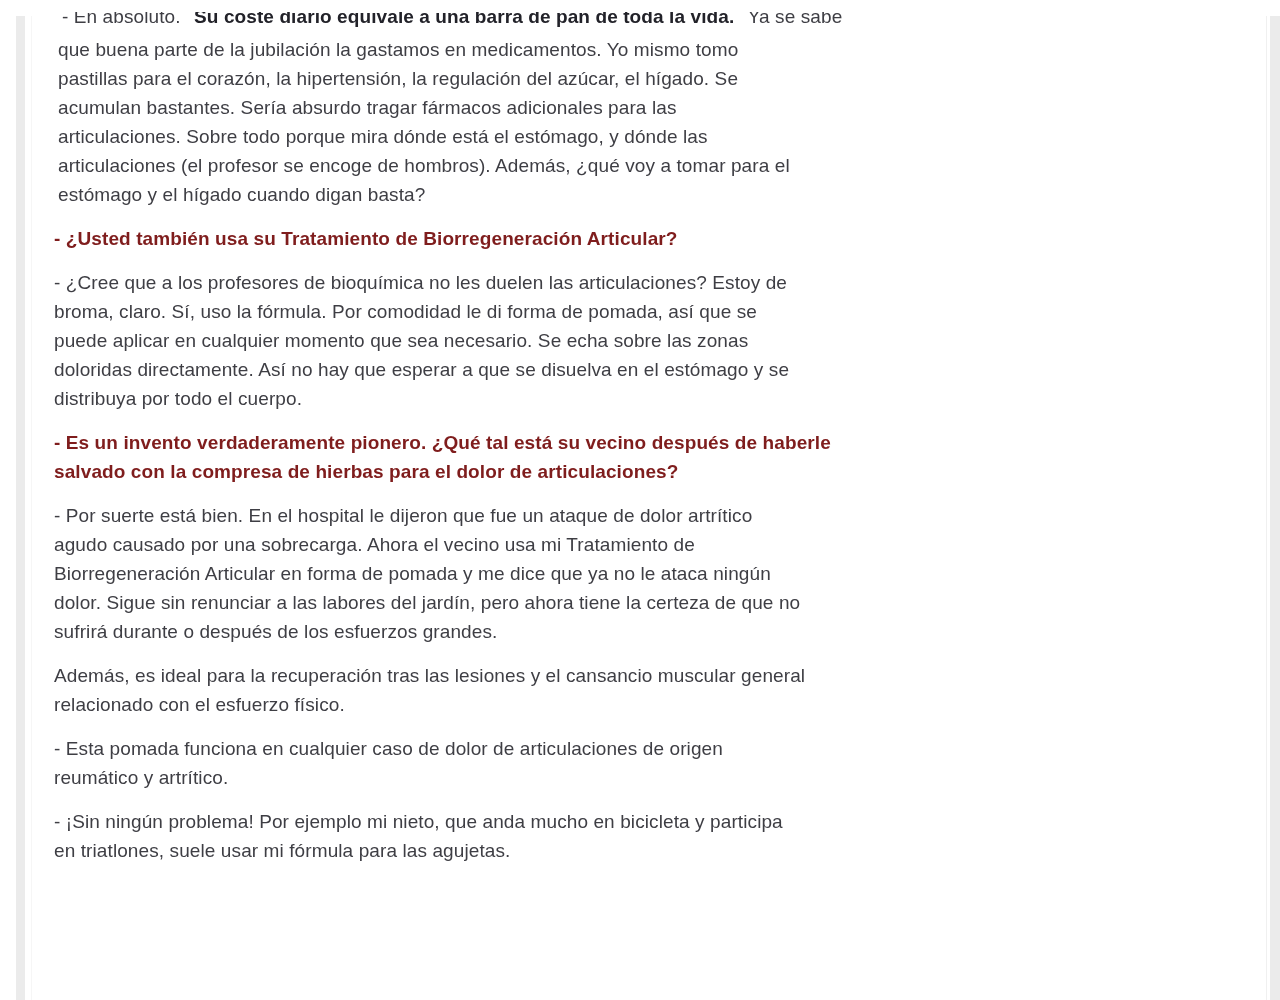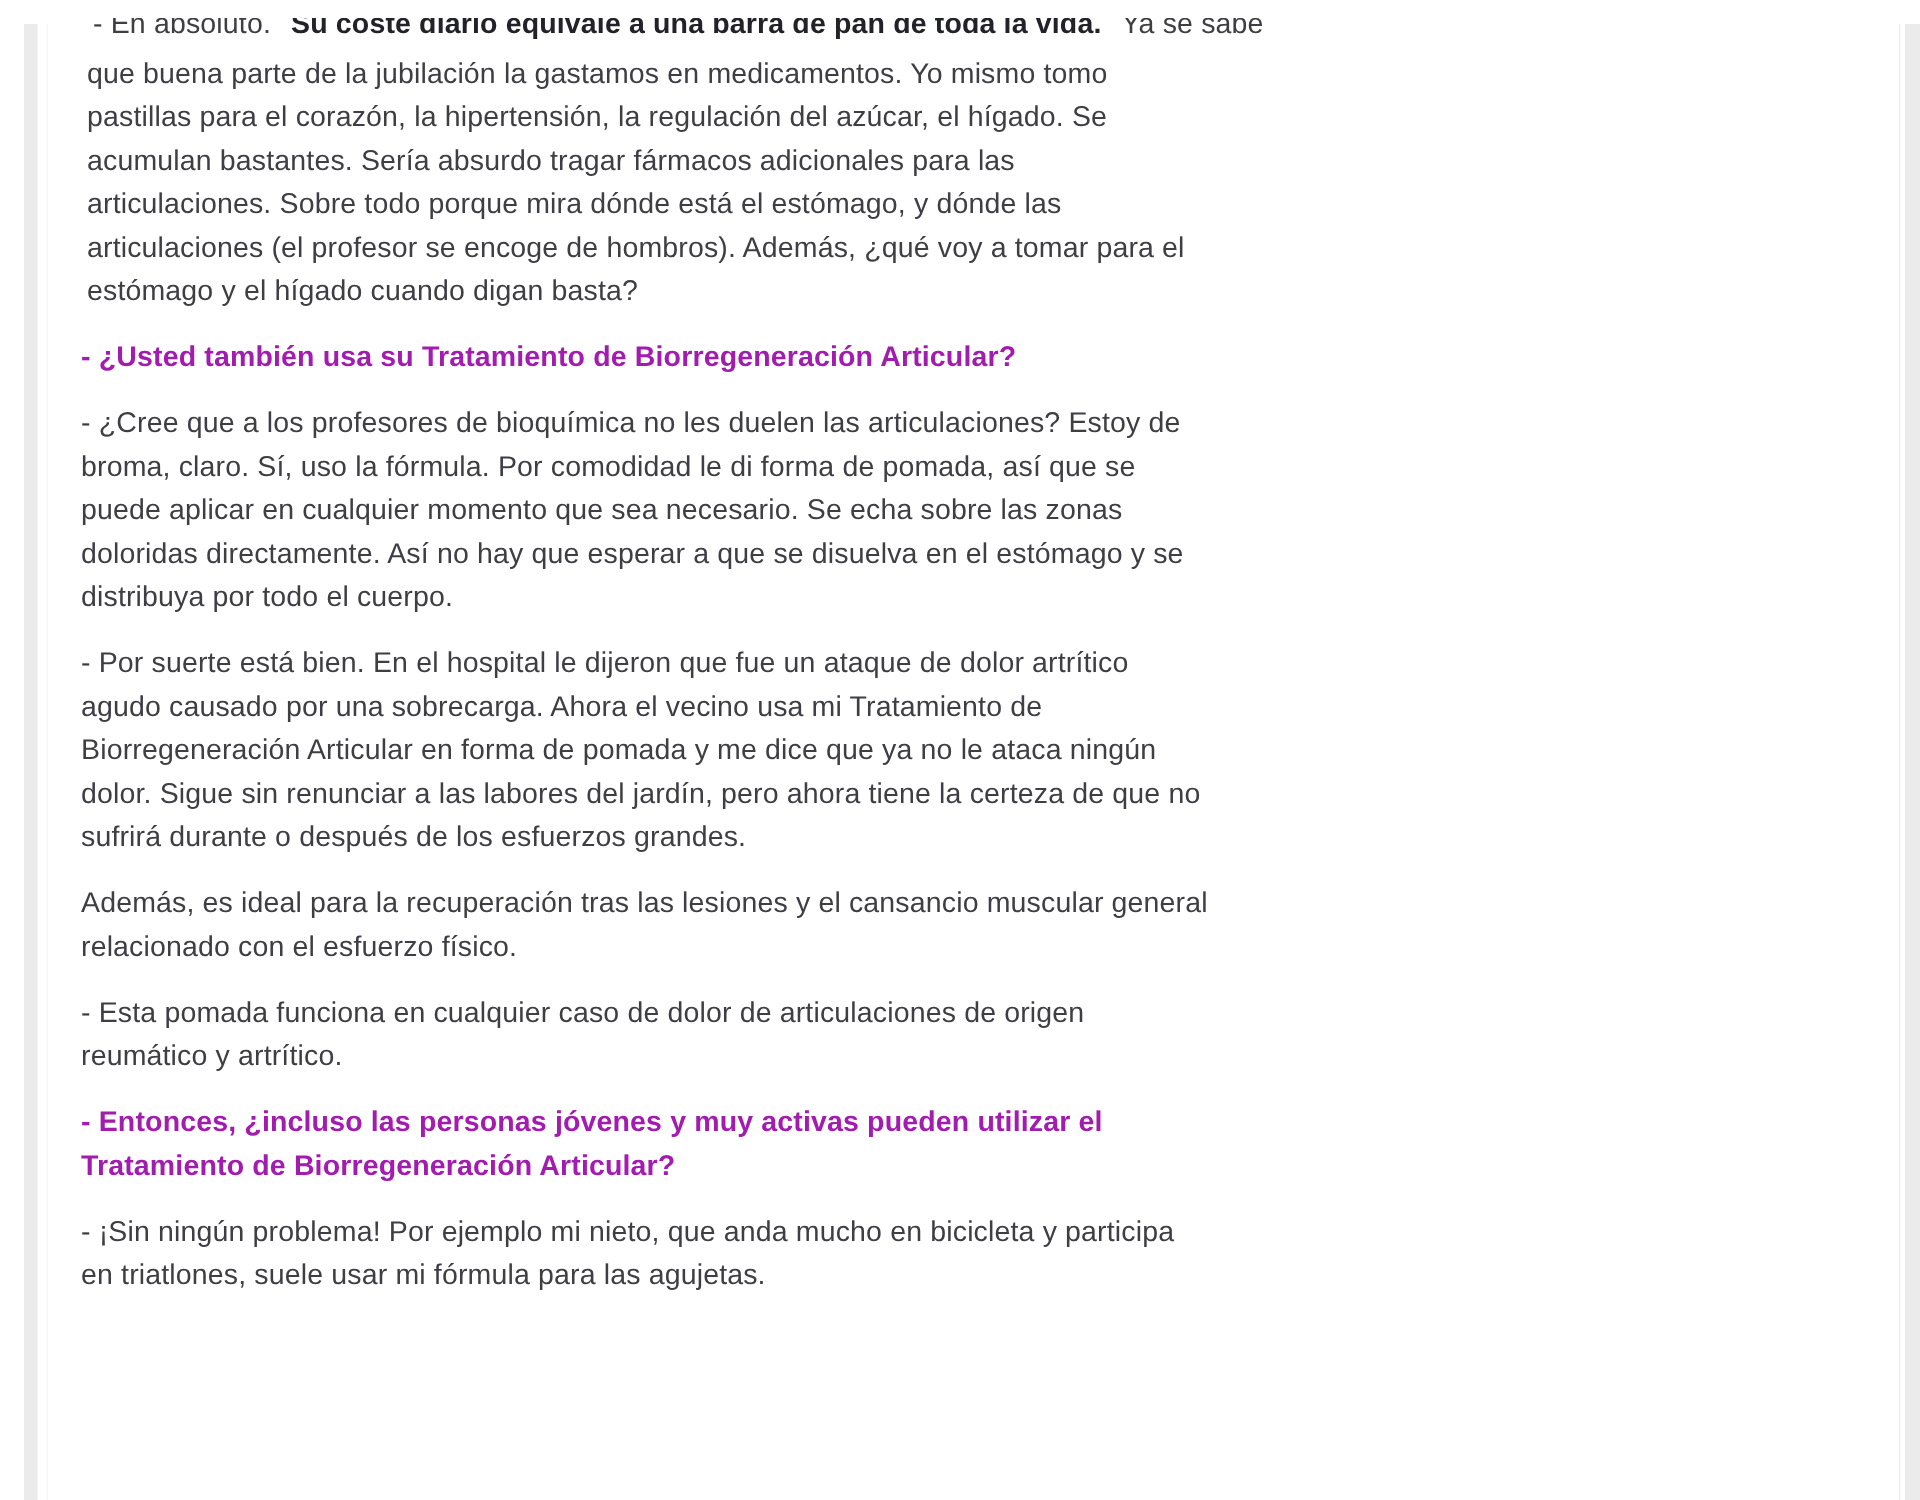--- a/index.html
+++ b/index.html
@@ -28,21 +28,21 @@
   .article {
     position: absolute; left: 38px; top: 0; width: 860px;
     font-size: 19px; line-height: 29px; color: #3e3e44;
     letter-spacing: 0.1px;
   }
   .article p { margin: 15px 0; }
   .article .p-first { margin-top: -18px; }
   .line1 { display: block; white-space: nowrap; }
   .lines { display: block; white-space: pre-line; }
   .heading {
-    font-weight: 700; color: #a21caf; white-space: pre-line;
+    font-weight: 700; color: #7f1d1d; white-space: pre-line;
   }
   .article strong { font-weight: 700; color: #222229; }
 
   .cutoff-sliver {
     position: absolute; left: 38px; top: 989px; width: 585px; height: 3px;
     background: repeating-linear-gradient(90deg, #d6d6d8 0px, #d6d6d8 13px, transparent 13px, transparent 21px);
     opacity: 0.75;
   }
 </style>
 </head>
@@ -66,36 +66,36 @@
     </p>
 
     <p class="heading">- ¿Usted también usa su Tratamiento de Biorregeneración Articular?</p>
 
     <p class="lines">- ¿Cree que a los profesores de bioquímica no les duelen las articulaciones? Estoy de
 broma, claro. Sí, uso la fórmula. Por comodidad le di forma de pomada, así que se
 puede aplicar en cualquier momento que sea necesario. Se echa sobre las zonas
 doloridas directamente. Así no hay que esperar a que se disuelva en el estómago y se
 distribuya por todo el cuerpo.</p>
 
+    <p class="heading">- Es un invento verdaderamente pionero. ¿Qué tal está su vecino después de haberle
+salvado con la compresa de hierbas para el dolor de articulaciones?</p>
 
     <p class="lines">- Por suerte está bien. En el hospital le dijeron que fue un ataque de dolor artrítico
 agudo causado por una sobrecarga. Ahora el vecino usa mi Tratamiento de
 Biorregeneración Articular en forma de pomada y me dice que ya no le ataca ningún
 dolor. Sigue sin renunciar a las labores del jardín, pero ahora tiene la certeza de que no
 sufrirá durante o después de los esfuerzos grandes.</p>
 
 
     <p class="lines">Además, es ideal para la recuperación tras las lesiones y el cansancio muscular general
 relacionado con el esfuerzo físico.</p>
 
     <p class="lines">- Esta pomada funciona en cualquier caso de dolor de articulaciones de origen
 reumático y artrítico.</p>
 
-    <p class="heading">- Entonces, ¿incluso las personas jóvenes y muy activas pueden utilizar el
-Tratamiento de Biorregeneración Articular?</p>
 
     <p class="lines">- ¡Sin ningún problema! Por ejemplo mi nieto, que anda mucho en bicicleta y participa
 en triatlones, suele usar mi fórmula para las agujetas.</p>
 
   </div>
 
   <div class="cutoff-sliver"></div>
 
   <div class="content-right-border"></div>
   <div class="gutter-right"></div>

